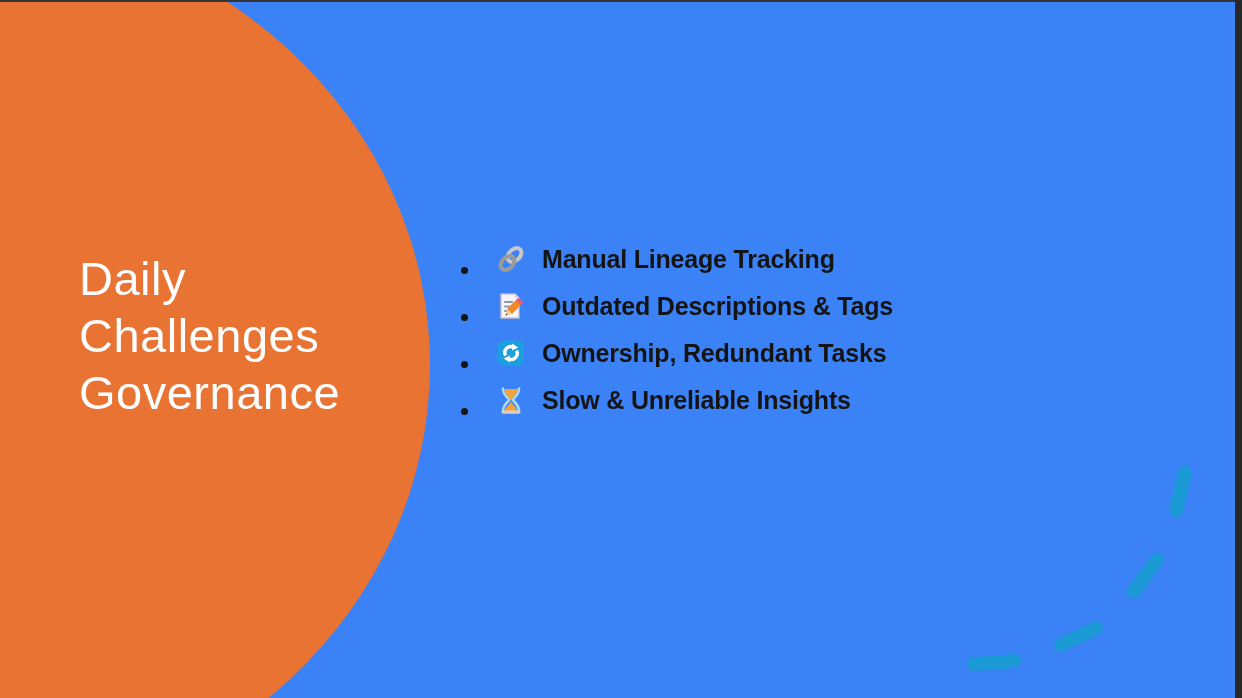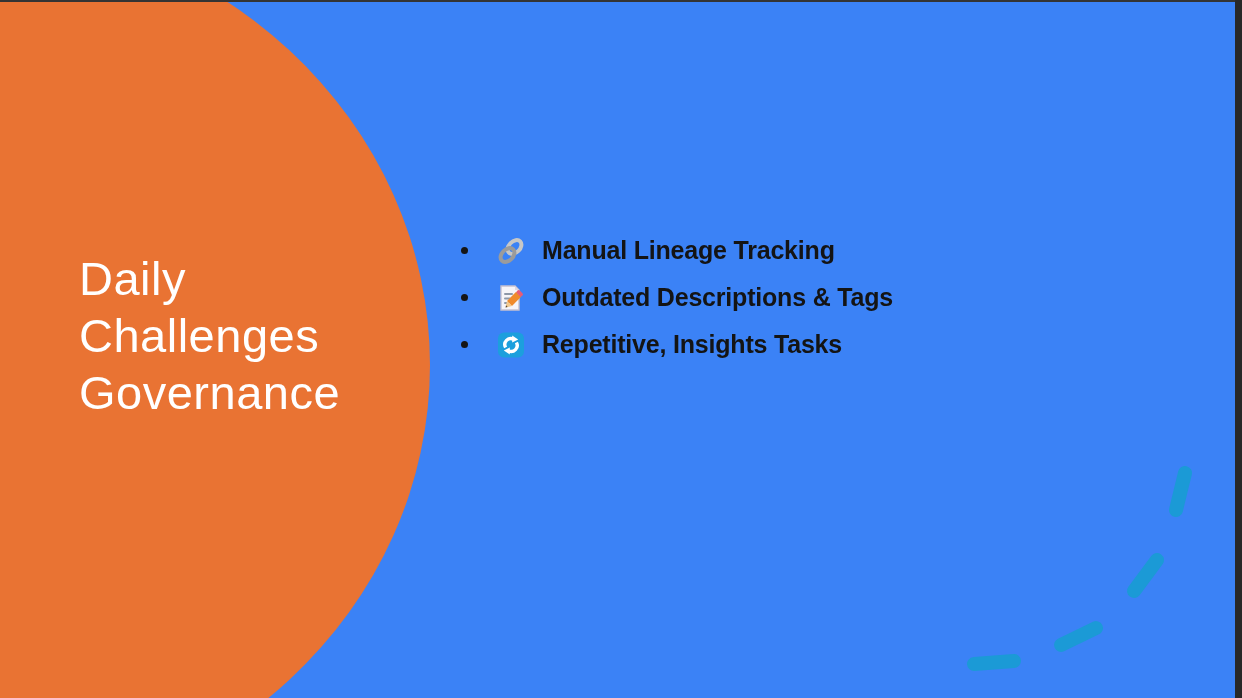--- a/index.html
+++ b/index.html
@@ -38,21 +38,21 @@
     z-index: 10;
     white-space: nowrap;
   }
   .bullet-list {
     position: absolute;
     left: 455px; top: 227px;
     z-index: 10;
   }
   .bullet-row {
     display: flex;
-    align-items: center;
+    align-items: flex-end;
     height: 47px;
   }
   .bullet-dot {
     width: 7px; height: 7px;
     border-radius: 50%;
     background: #151515;
     margin-left: 6px;
     flex: 0 0 auto;
   }
   .bullet-icon {
@@ -130,23 +130,38 @@
         <svg width="30" height="30" viewBox="0 0 30 30">
           <rect x="2" y="2.5" width="26" height="25" rx="6" fill="#1C9FDD"></rect>
           <g fill="none" stroke="#ffffff" stroke-width="3.4">
             <path d="M9.6 17.5 A6 6 0 0 1 17.5 9.2"></path>
             <path d="M20.4 12.5 A6 6 0 0 1 12.5 20.8"></path>
           </g>
           <path d="M16.2 5.6 L22.2 9.4 L16.2 12.6 Z" fill="#ffffff"></path>
           <path d="M13.8 24.4 L7.8 20.6 L13.8 17.4 Z" fill="#ffffff"></path>
         </svg>
       </span>
-      <span class="bullet-label">Repetitive, Insights Tasks</span>
+      <span class="bullet-label">Ownership, Redundant Tasks</span>
     </div>
 
+    <div class="bullet-row">
+      <span class="bullet-dot"></span>
+      <span class="bullet-icon">
+        <svg width="30" height="30" viewBox="0 0 30 30">
+          <g fill="none" stroke="#A9D9F2" stroke-width="2.6" stroke-linecap="round">
+            <path d="M7 3.5 C7 10 12 12.5 13.2 14.8 C12 17 7 19.5 7 26.5"></path>
+            <path d="M23 3.5 C23 10 18 12.5 16.8 14.8 C18 17 23 19.5 23 26.5"></path>
+          </g>
+          <path d="M8.7 4 H21.3 C21.3 9.5 16.8 12.4 15 15 C13.2 12.4 8.7 9.5 8.7 4 Z" fill="#F2A33C"></path>
+          <path d="M15 16.5 C16.2 19.5 20.2 21.5 21 26 H9 C9.8 21.5 13.8 19.5 15 16.5 Z" fill="#F2A33C"></path>
+          <rect x="5.5" y="25.5" width="19" height="3.2" rx="1.6" fill="#D9CFC2"></rect>
+        </svg>
+      </span>
+      <span class="bullet-label">Slow &amp; Unreliable Insights</span>
+    </div>
 
   </div>
 
   <svg class="dash-svg" viewBox="0 0 1242 698">
     <g stroke="#1B9AD6" stroke-width="14" stroke-linecap="round" fill="none">
       <line x1="974" y1="664" x2="1014" y2="661"></line>
       <line x1="1061" y1="645" x2="1096" y2="628"></line>
       <line x1="1134" y1="591" x2="1157" y2="560"></line>
       <line x1="1176" y1="510" x2="1185" y2="473"></line>
     </g>

